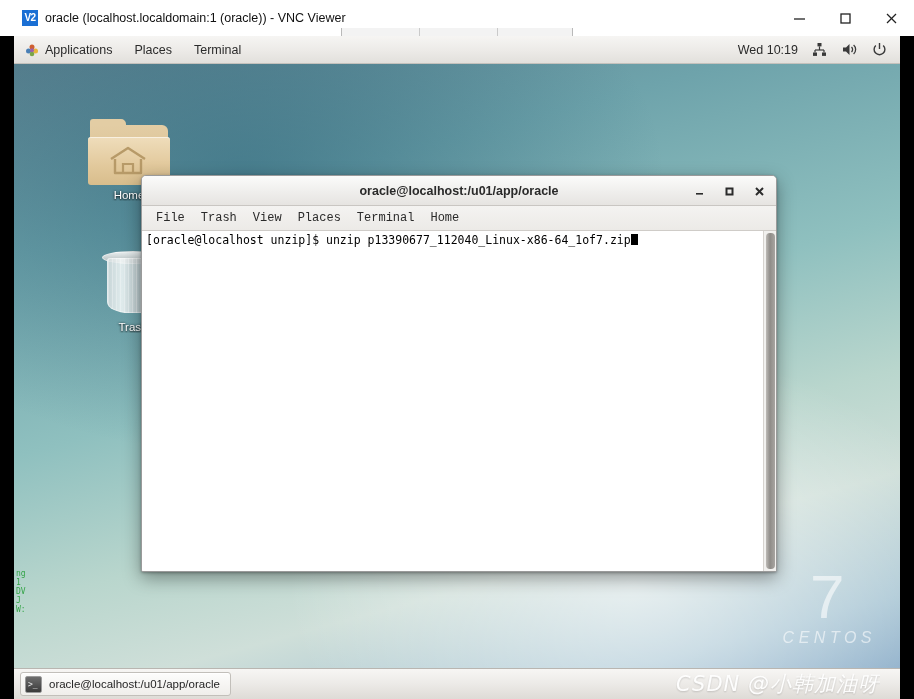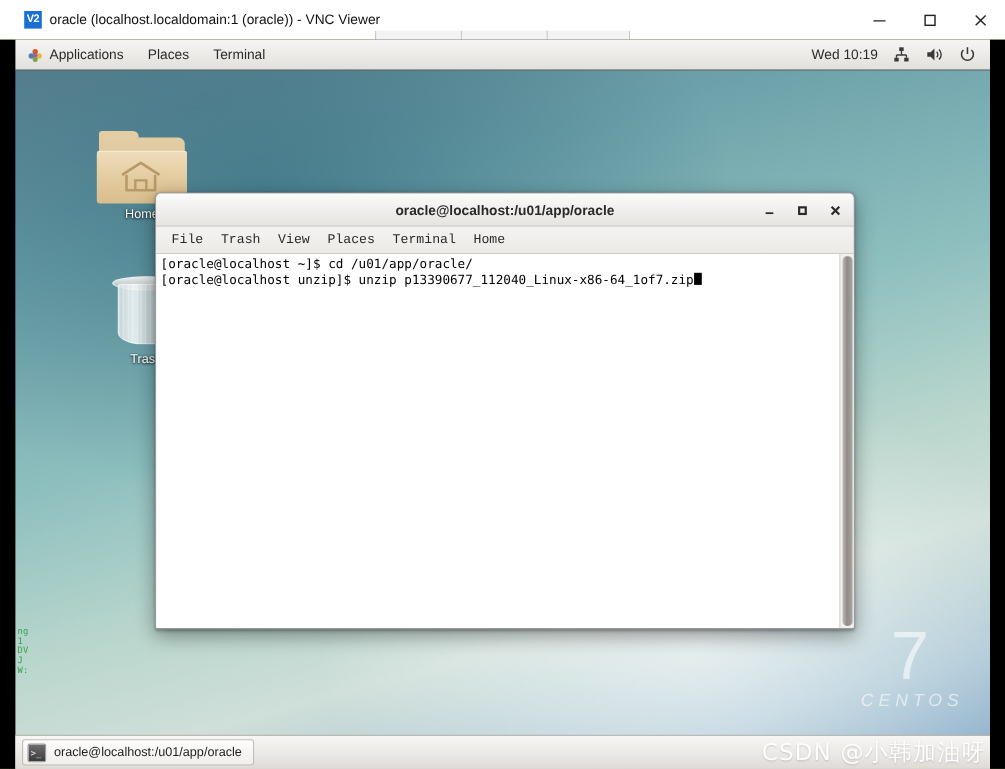--- a/index.html
+++ b/index.html
@@ -381,32 +381,33 @@
   }
   .task-label {
     font-size: 11.5px;
     color: #1f1f1f;
     white-space: nowrap;
     overflow: hidden;
     text-overflow: ellipsis;
   }
   .watermark {
     position: absolute;
-    right: 4px; top: 50%;
+    right: 20px; top: 50%;
     transform: translateY(-50%);
     font-size: 21px;
     color: #ffffff;
     opacity: 0.92;
     white-space: nowrap;
     letter-spacing: 1px;
     font-family: "DejaVu Sans", sans-serif;
     text-shadow: 0 1px 2px rgba(0,0,0,0.18);
     pointer-events: none;
     overflow: hidden;
     max-width: 210px;
+    font-style: italic;
   }
 </style>
 </head>
 <body>
 
 <div id="app">
 
   <div class="vnc-titlebar">
     <div class="vnc-title-left">
       <div class="vnc-logo">V2</div>
@@ -547,21 +548,21 @@
         <div class="term-menubar">
           <div class="term-menu">File</div>
           <div class="term-menu">Trash</div>
           <div class="term-menu">View</div>
           <div class="term-menu">Places</div>
           <div class="term-menu">Terminal</div>
           <div class="term-menu">Home</div>
         </div>
 
         <div class="term-body">
-          <div class="term-text"><span class="term-line">[oracle@localhost ~]$ cd /u01/app/oracle/</span><span class="term-line"><span>[oracle@localhost unzip]$ unzip p13390677_112040_Linux-x86-64_1of7.zip</span><span class="cursor-block"></span></span></div>
+          <div class="term-text"><span class="term-line"><span>[oracle@localhost unzip]$ unzip p13390677_112040_Linux-x86-64_1of7.zip</span><span class="cursor-block"></span></span></div>
           <div class="term-scroll-track">
             <div class="term-scroll-thumb"></div>
           </div>
         </div>
 
       </div>
 
     </div>
 
     <div class="taskbar">

